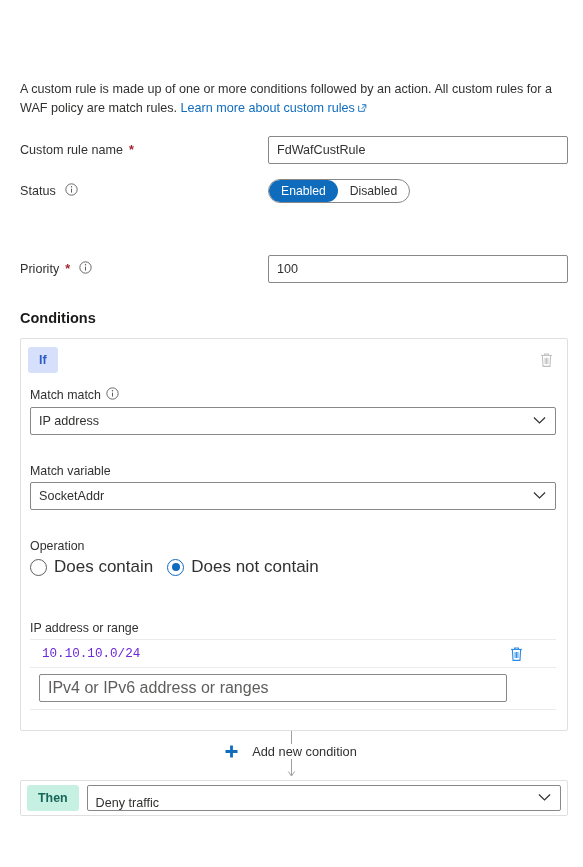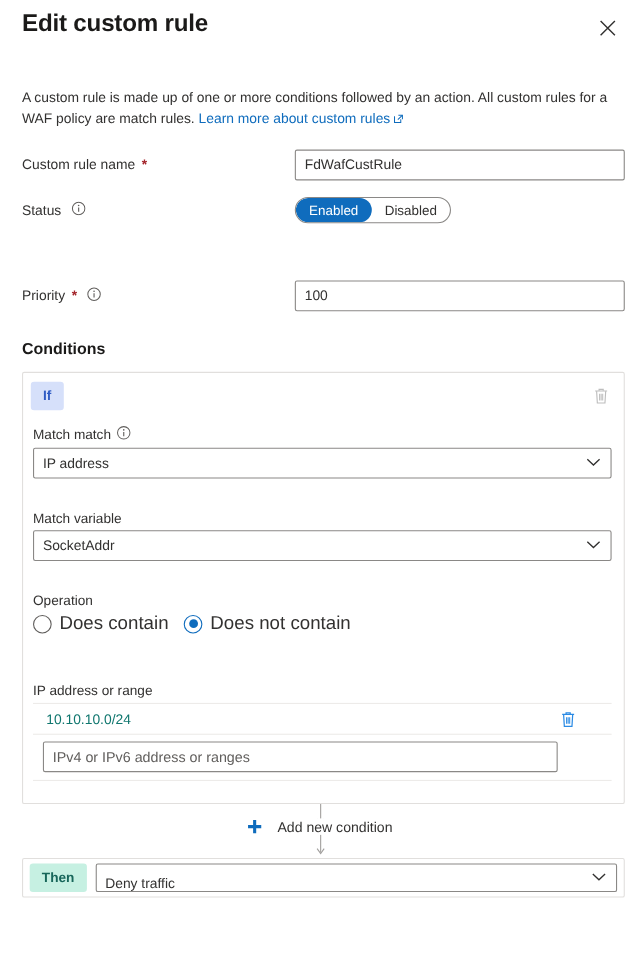--- a/index.html
+++ b/index.html
@@ -126,31 +126,31 @@
     border-radius: 50%; background: #0f6cbd;
   }
 
   
   .ip-list { width: 526px; }
   .ip-row {
     position: relative; height: 29px;
     border-top: 1px solid #edebe9; border-bottom: 1px solid #edebe9;
     display: flex; align-items: center;
   }
-  .ip-val { margin-left: 12px; font-size: 12.6px; color: #0f766e; }
+  .ip-val { margin-left: 12px; font-size: 12.6px; color: #6d28d9; font-family: Liberation Mono, monospace; }
   .ip-trash {
     position: absolute; right: 30px; top: 50%;
     transform: translateY(-50%);
     width: 20px; height: 20px; cursor: pointer;
     display: flex; align-items: center; justify-content: center;
   }
   .ip-new {
     margin: 6px 0 0 9px; width: 468px; height: 26px;
     border: 1px solid #8a8886; border-radius: 2px;
-    font-family: inherit; font-size: 13px; color: #323130;
+    font-family: inherit; font-size: 16px; color: #323130;
     padding: 13px 8px; outline: none; background: #fff;
   }
   .ip-new::placeholder { color: #605e5c; }
   .ip-bottom-rule {
     margin-top: 7px; width: 526px;
     border-top: 1px solid #edebe9;
   }
 
   
   .connector {
@@ -185,28 +185,20 @@
     border: 1px solid #8a8886; border-radius: 2px; background: #fff;
     display: flex; align-items: flex-end; padding: 0 8px;
     font-size: 12.6px; color: #323130; cursor: pointer;
   }
 </style>
 </head>
 <body>
 
 <div class="page">
 
-  <div class="hdr">
-    <div class="hdr-title">Edit custom rule</div>
-    <div class="close-btn">
-      <svg width="15" height="15" viewBox="0 0 15 15" aria-hidden="true">
-        <path d="M1 1 L14 14 M14 1 L1 14" stroke="#323130" stroke-width="1.3" fill="none"></path>
-      </svg>
-    </div>
-  </div>
 
   <div class="intro">
     <span>A custom rule is made up of one or more conditions followed by an action. All custom rules for a WAF policy are match rules. </span><a>Learn more about custom rules</a><span class="ext-ico"><svg width="10" height="10" viewBox="0 0 12 12" aria-hidden="true">
           <path d="M2 3.2 L2 10 L8.8 10 L8.8 6.6" stroke="#0f6cbd" stroke-width="1.1" fill="none"></path>
           <path d="M6.2 2 L10.6 2 L10.6 6.4" stroke="#0f6cbd" stroke-width="1.1" fill="none"></path>
           <path d="M10.4 2.2 L5.6 7" stroke="#0f6cbd" stroke-width="1.1" fill="none"></path>
         </svg></span>
   </div>
 
   <div class="form-row" style="top:136px">

